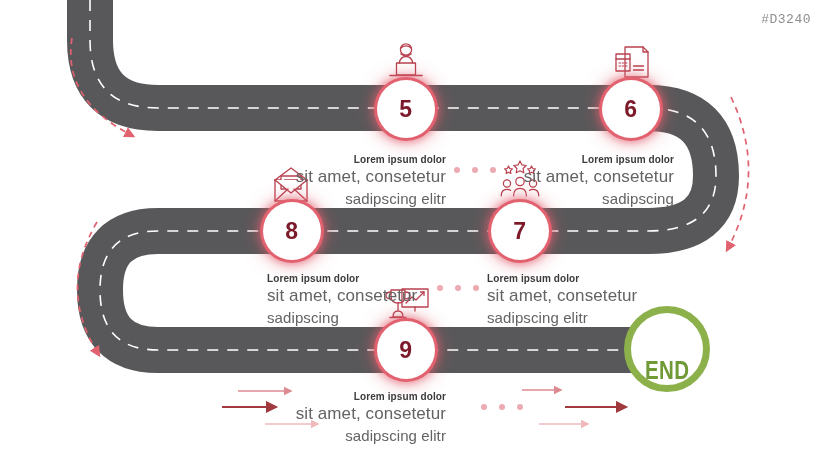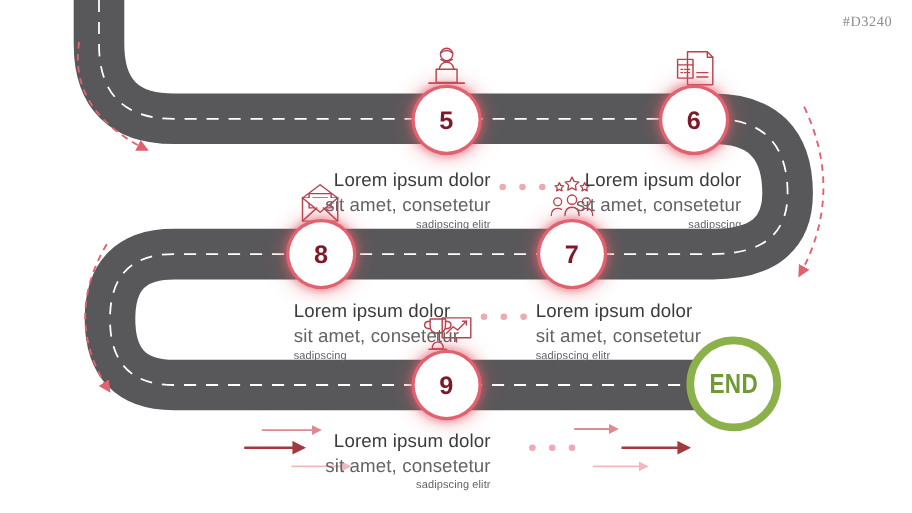--- a/index.html
+++ b/index.html
@@ -11,21 +11,21 @@
     overflow:hidden;
     position:relative;
   }
   #stage{position:relative;width:829px;height:466px;}
 
   
   .watermark{
     position:absolute;top:12px;right:18px;
     font-size:13px;letter-spacing:.5px;
     color:#8c8c8c;
-    font-family:Liberation Serif, serif;
+    font-family:Liberation Mono, monospace;
   }
 
   
   .layer{position:absolute;left:0;top:0;width:829px;height:466px;}
   .layer.road{z-index:1;}
   .layer.arrows{z-index:2;}
 
   
   .node{
     position:absolute;z-index:6;
@@ -40,40 +40,40 @@
     font-size:23px;font-weight:bold;color:#7d1a29;
     line-height:1;letter-spacing:.5px;
     font-family:"Liberation Sans","DejaVu Sans",sans-serif;
   }
 
   
   .end-node{
     position:absolute;z-index:6;
     width:86px;height:86px;border-radius:50%;
     background:#ffffff;border:7px solid #8cb04a;
-    display:flex;align-items:center;justify-content:center;
+    display:flex;align-items:flex-end;justify-content:center;
     box-sizing:border-box;
   }
   .end-node span{
     font-size:25px;font-weight:bold;color:#6f9a36;
     letter-spacing:.5px;transform:scaleX(.82);
     font-family:"Liberation Sans","DejaVu Sans",sans-serif;
   }
 
   
   .caption{position:absolute;z-index:5;width:160px;line-height:1.33;}
   .caption .t1{
-    font-size:17px;font-weight:normal;color:#3b3b3b;
+    font-size:10px;font-weight:bold;color:#3b3b3b;
     display:block;letter-spacing:.1px;
   }
   .caption .t2{
     font-size:17px;color:#636363;display:block;letter-spacing:.1px;
   }
   .caption .t3{
-    font-size:10px;color:#636363;display:block;letter-spacing:.1px;
+    font-size:15px;color:#636363;display:block;letter-spacing:.1px;
   }
   .ta-right{text-align:right;}
   .ta-left{text-align:left;}
 
   
   .dots{position:absolute;z-index:5;display:flex;gap:12px;}
   .dots i{
     display:block;width:6px;height:6px;border-radius:50%;
     background:#ecabb2;
   }

